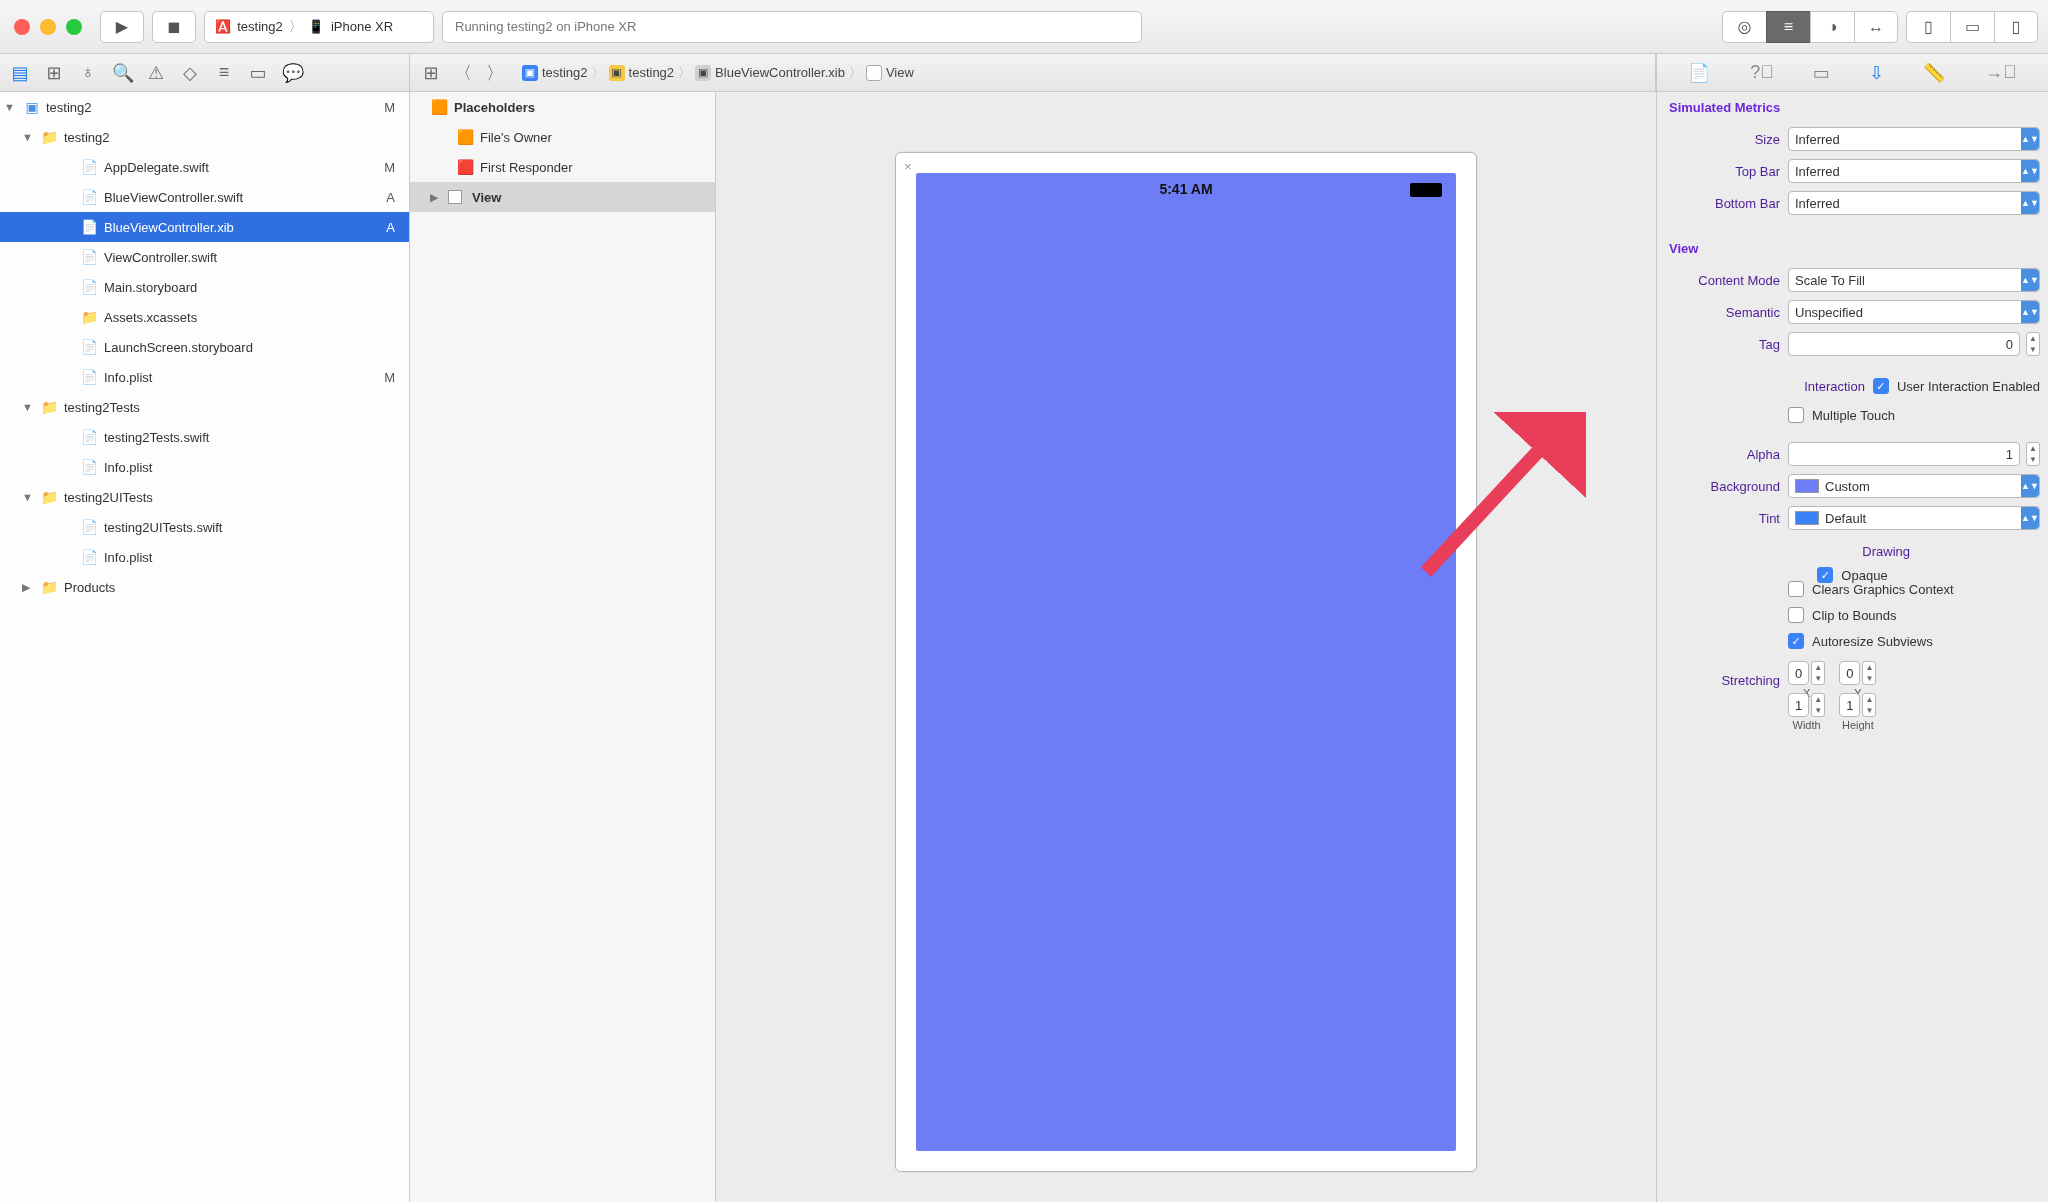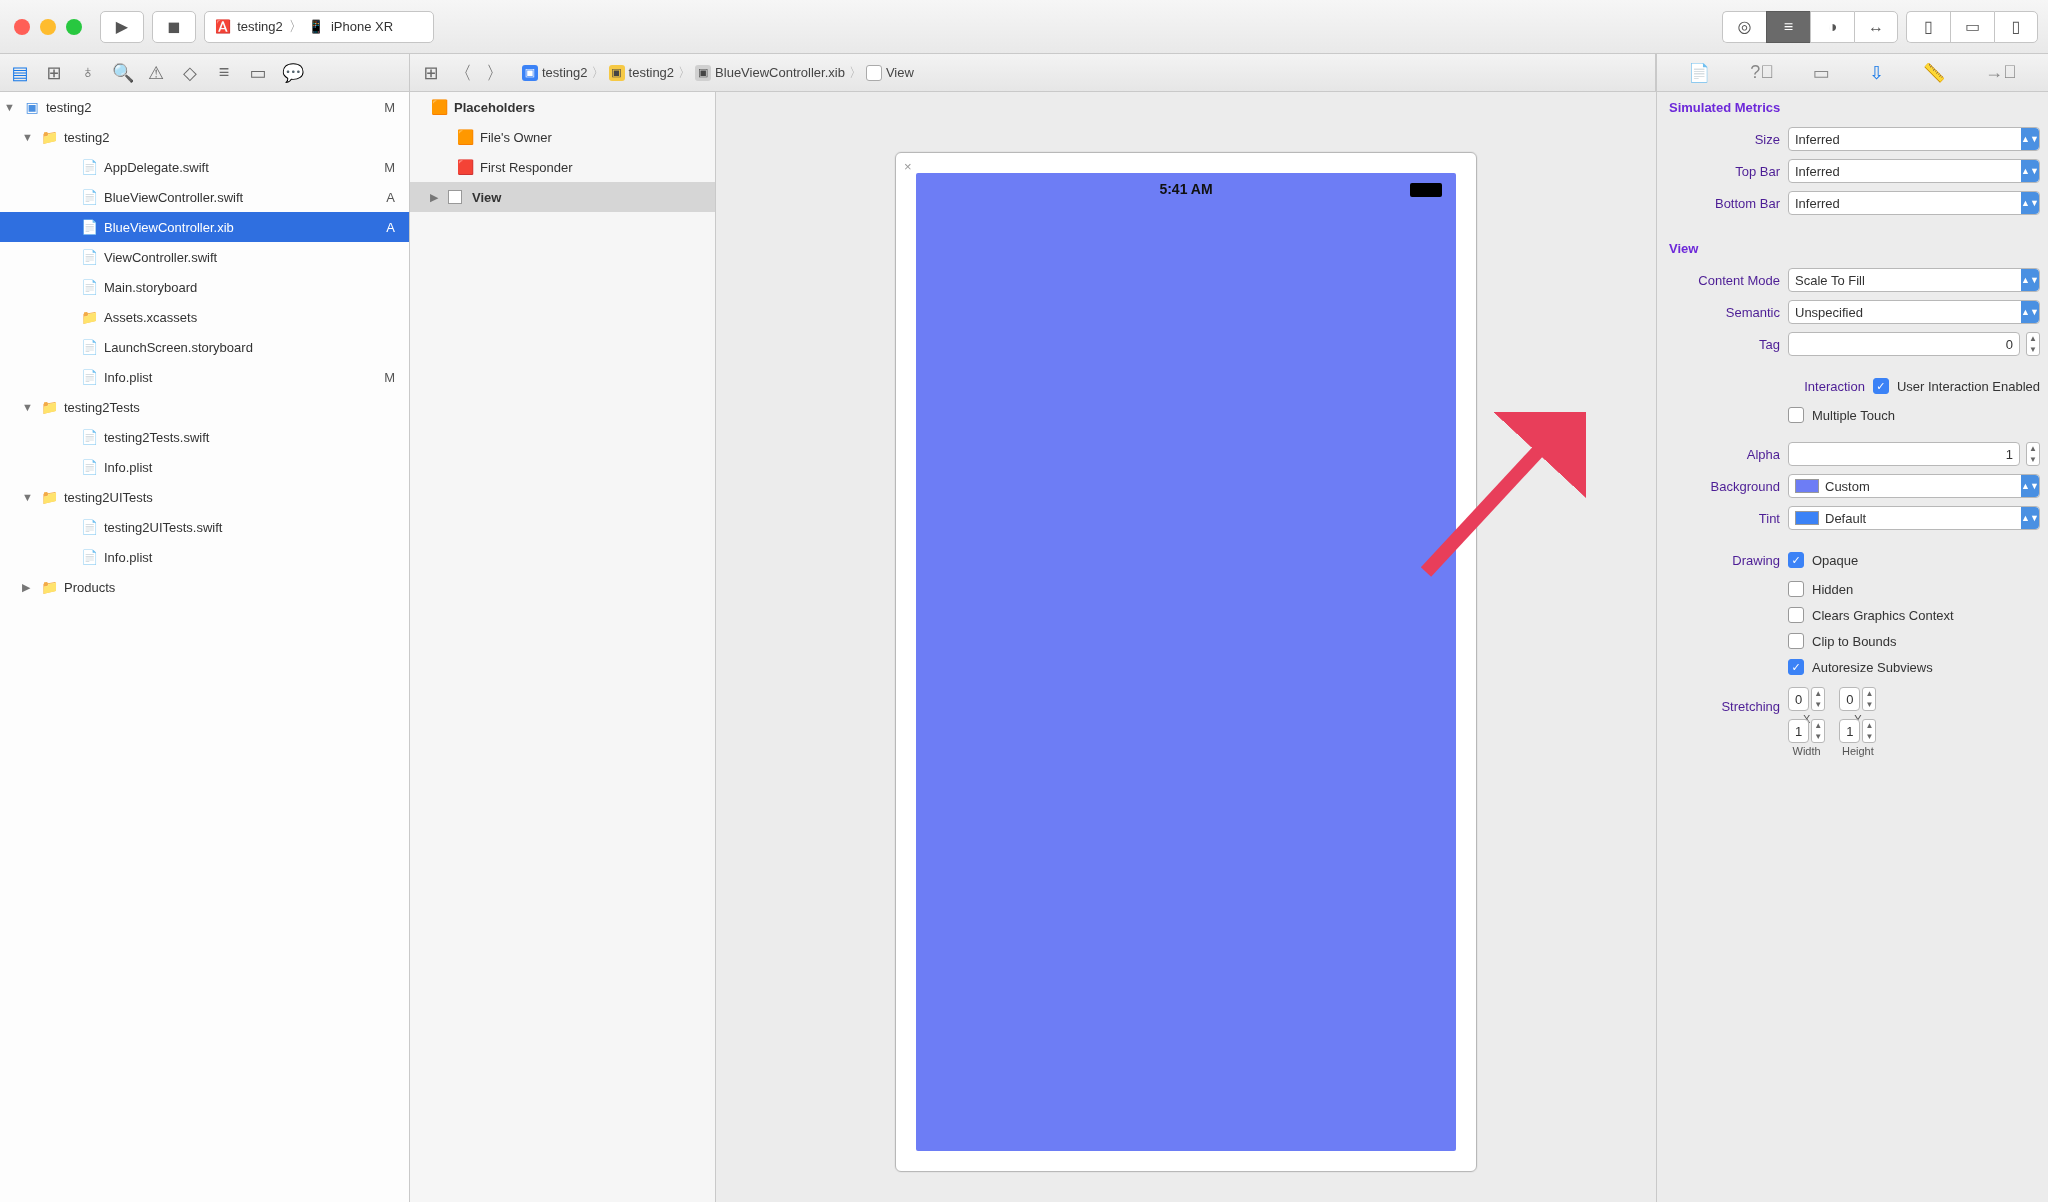--- a/index.html
+++ b/index.html
@@ -100,20 +100,23 @@
   </div>
   <div class="tbtn">▶</div>
   <div class="tbtn">◼</div>
   <div class="scheme">
     <span>🅰️</span>
     <span>testing2</span>
     <span class="chev">〉</span>
     <span>📱</span>
     <span>iPhone XR</span>
   </div>
+  <div class="status-bar">
+    <span>Running testing2 on iPhone XR</span>
+  </div>
   <div class="spacer"></div>
   <div class="tool-group">
     <div class="tbtn">◎</div>
     <div class="tbtn dark">≡</div>
     <div class="tbtn">◑</div>
     <div class="tbtn">↔</div>
   </div>
   <div class="tool-group">
     <div class="tbtn">▯</div>
     <div class="tbtn">▭</div>
@@ -405,31 +408,27 @@
         <div class="insp-label">Tint</div>
         <div class="insp-field-wrap">
           <div class="insp-select">
             <span class="swatch" style="background:#3b82f6;"></span>
             <span>Default</span>
             <span class="dd">▲▼</span>
           </div>
         </div>
       </div>
 
-    <div class="insp-row rel" style="margin-top:10px;">
+    <div class="insp-row rel" style="margin-top:10px;flex-direction:column;">
         <div class="insp-label">Drawing</div>
       <div style="display:flex; align-items:center; gap:8px;">
           <div class="checkbox checked">✓</div>
           <span>Opaque</span>
         </div>
     </div>
-    <div class="insp-check-row rel" style="position:relative;">
-        <div class="checkbox"></div>
-        <span>Hidden</span>
-      </div>
     <div class="insp-check-row">
         <div class="checkbox"></div>
         <span>Clears Graphics Context</span>
       </div>
     <div class="insp-check-row">
         <div class="checkbox"></div>
         <span>Clip to Bounds</span>
       </div>
     <div class="insp-check-row">
         <div class="checkbox checked">✓</div>

